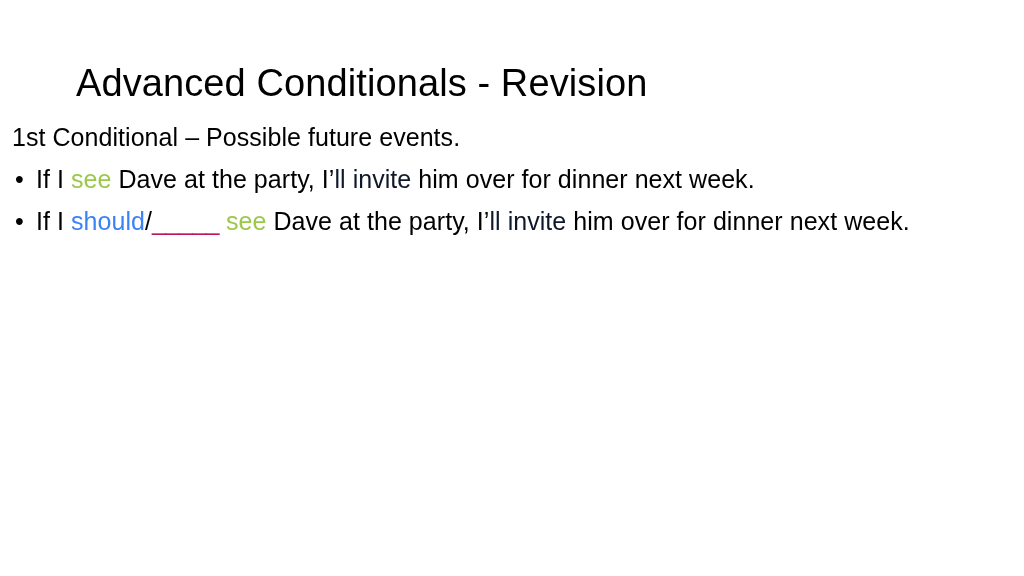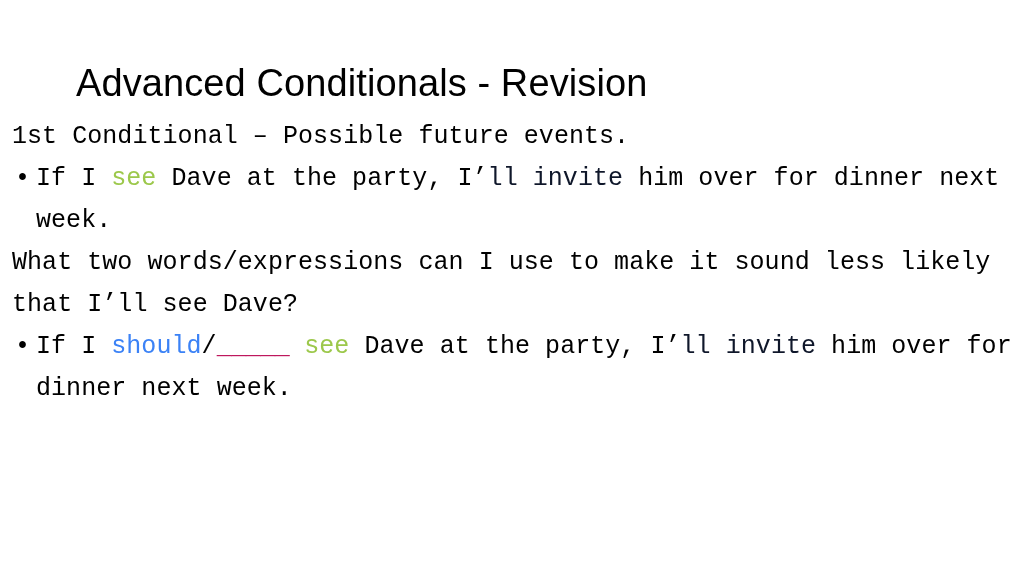--- a/index.html
+++ b/index.html
@@ -41,21 +41,20 @@
     top: 116px;
     width: 1006px;
   }
 
   .para {
     font-size: 25px;
     line-height: 42px;
     font-weight: 400;
     color: #000000;
     letter-spacing: 0.05px;
-    font-family: Liberation Mono, monospace;
   }
 
   .para.bulleted {
     padding-left: 24px;
     position: relative;
   }
 
   .bullet-dot {
     position: absolute;
     left: 3px;
@@ -81,20 +80,19 @@
   <div class="slide-title">Advanced Conditionals - Revision</div>
 
   <div class="body-block">
 
     <div class="para">1st Conditional – Possible future events.</div>
 
     <div class="para bulleted">
       <span class="bullet-dot">•</span><span>If I </span><span class="w-green">see</span><span> Dave at the party, I’</span><span class="w-blue">ll invite</span><span> him over for dinner next week.</span>
     </div>
 
-    <div class="para">What two words/expressions can I use to make it sound less likely that I’ll see Dave?</div>
 
     <div class="para bulleted">
       <span class="bullet-dot">•</span><span>If I </span><span class="w-red">should</span><span>/</span><span class="blank">_____</span><span> </span><span class="w-green">see</span><span> Dave at the party, I’</span><span class="w-blue">ll invite</span><span> him over for dinner next week.</span>
     </div>
 
   </div>
 </div>
 
 </body></html>

